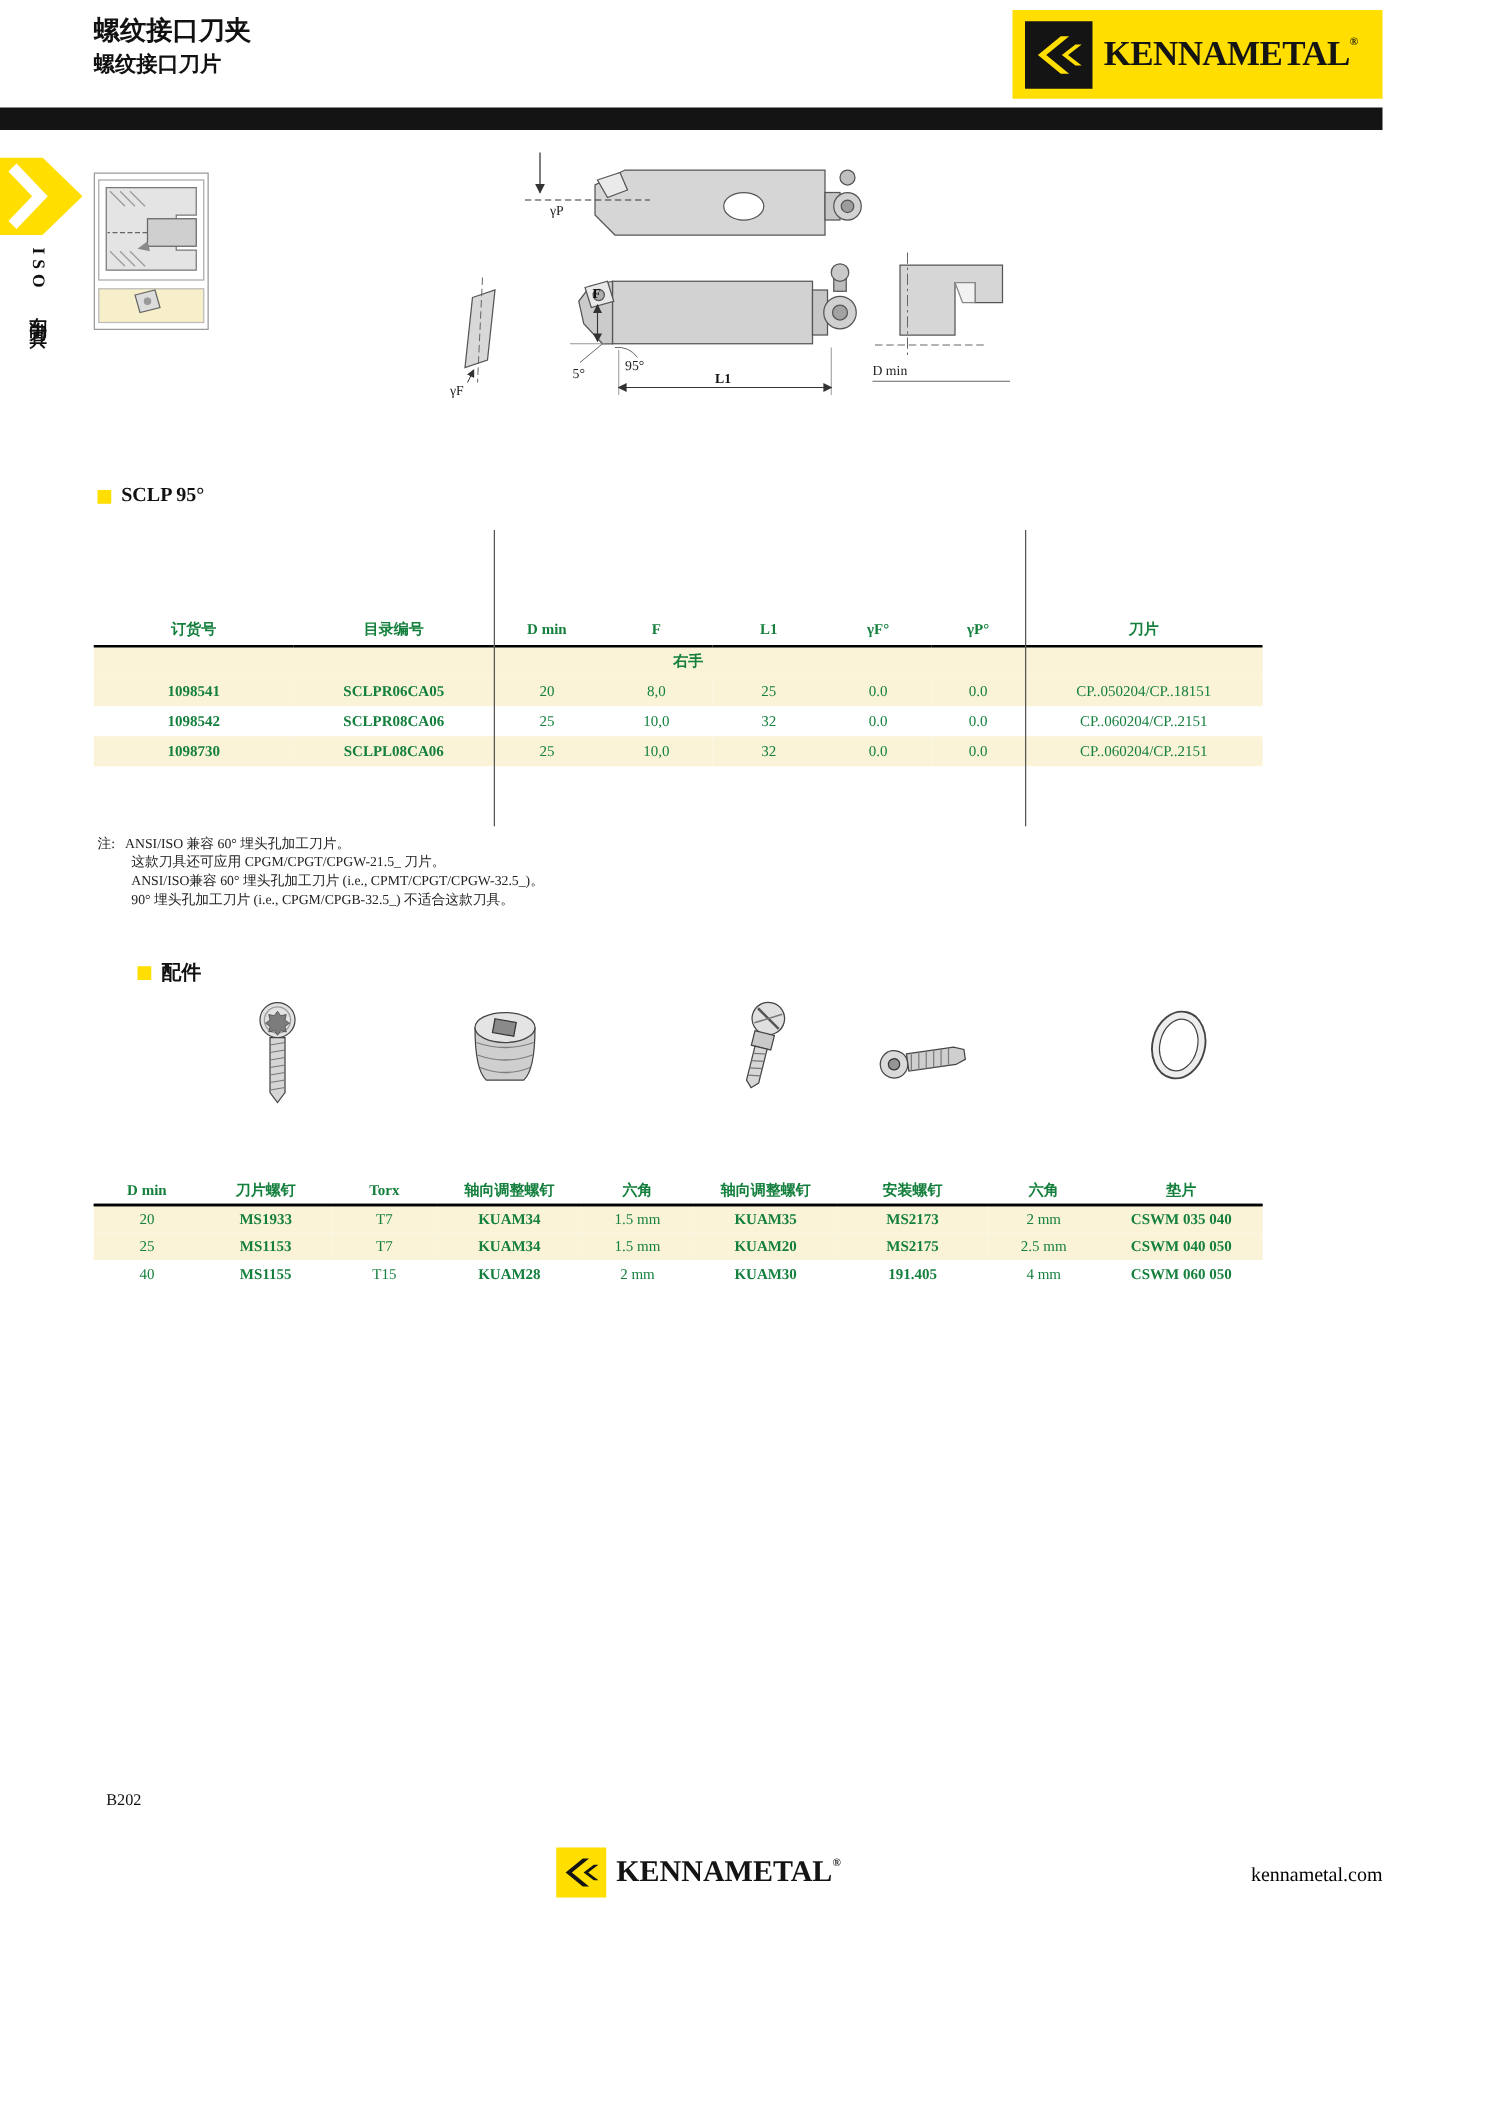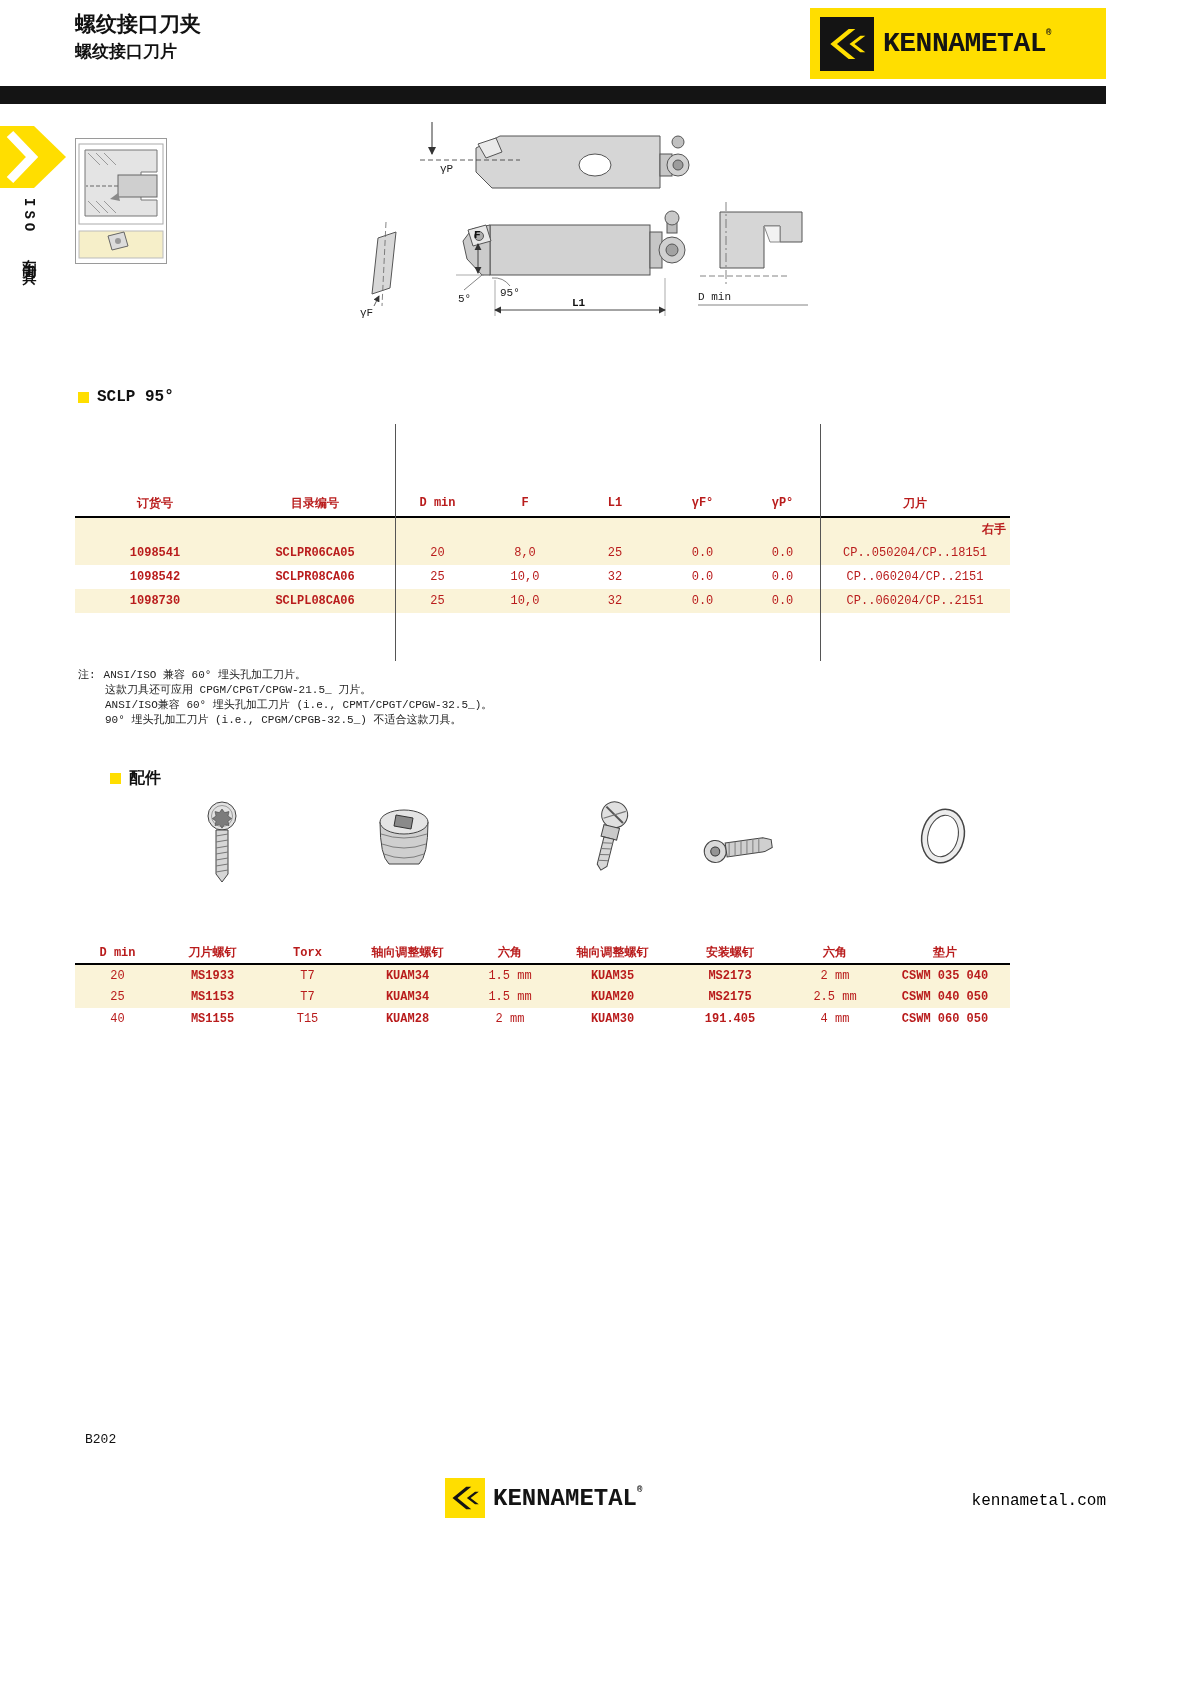--- a/index.html
+++ b/index.html
@@ -1,19 +1,19 @@
 <!DOCTYPE html>
 <html><head>
 <meta charset="utf-8">
 <style>
   * { margin:0; padding:0; box-sizing:border-box; }
   html,body { background:#ffffff; }
   .page {
     position:relative; width:1200px; height:1697px; background:#fff;
-    font-family:Liberation Mono, monospace; color:#111; overflow:hidden;
+    font-family:Liberation Serif, serif; color:#111; overflow:hidden;
   }
   .abs { position:absolute; }
 
   
   .title1 { left:75px; top:10px; font-size:21px; font-weight:bold; }
   .title2 { left:75px; top:40px; font-size:17px; font-weight:bold; }
   .logo-box { left:810px; top:8px; width:296px; height:71px; background:#FFDE00;
               display:flex; align-items:center; padding-left:10px; gap:9px; }
   .logo-mark { width:54px; height:54px; background:#141414; display:flex; align-items:center; justify-content:center; }
   .logo-text { font-size:28px; font-weight:bold; color:#141414; letter-spacing:-0.5px; white-space:nowrap; }
@@ -26,26 +26,26 @@
                 font-weight:bold; font-size:14px; letter-spacing:4px; }
   .thumb { left:75px; top:138px; width:92px; height:126px; border:1px solid #9a9a9a; background:#fff; }
 
   
   .section-head { display:flex; align-items:center; gap:8px; font-weight:bold; font-size:16px; }
   .bullet { width:11px; height:11px; background:#FFDE00; display:inline-block; flex:0 0 auto; }
   .head-sclp { left:78px; top:388px; }
   .head-acc  { left:78px; top:768px;padding-left:32px; }
 
   
-  table.cat { border-collapse:collapse; table-layout:fixed; font-size:12px; color:#b91c1c; }
+  table.cat { border-collapse:collapse; table-layout:fixed; font-size:12px; color:#15803d; }
   .cat th { font-weight:bold; border-bottom:2px solid #000; height:27px; text-align:center; padding:0 4px; vertical-align:middle; }
   .cat td { height:24px; text-align:center; padding:0 4px; vertical-align:middle; }
   .t2 td { height:22px; }
   .t2 th { height:22px; }
-  .cat .group-row td { text-align:right; font-weight:bold; padding-left:20px; }
+  .cat .group-row td { text-align:center; font-weight:bold; padding-left:20px; }
   .hl  { background:#FAF3D8; }
   .b   { font-weight:bold; }
   .t1 { left:75px; top:490px; width:935px; }
   .t2 { left:75px; top:942px; width:935px; }
   .vline { width:1px; background:#555; }
   .vl-a { left:395px; top:424px; height:237px; }
   .vl-b { left:820px; top:424px; height:237px; }
 
   
   .notes { left:78px; top:668px; font-size:11px; line-height:15px; color:#222; }

